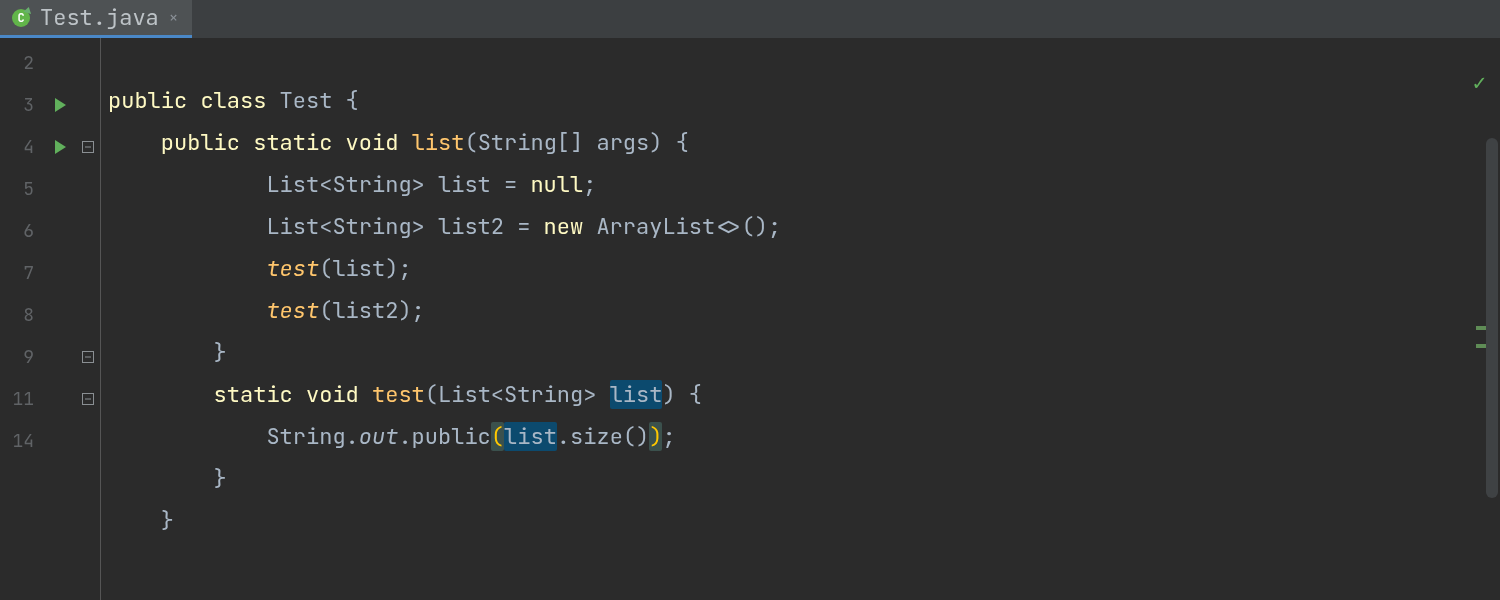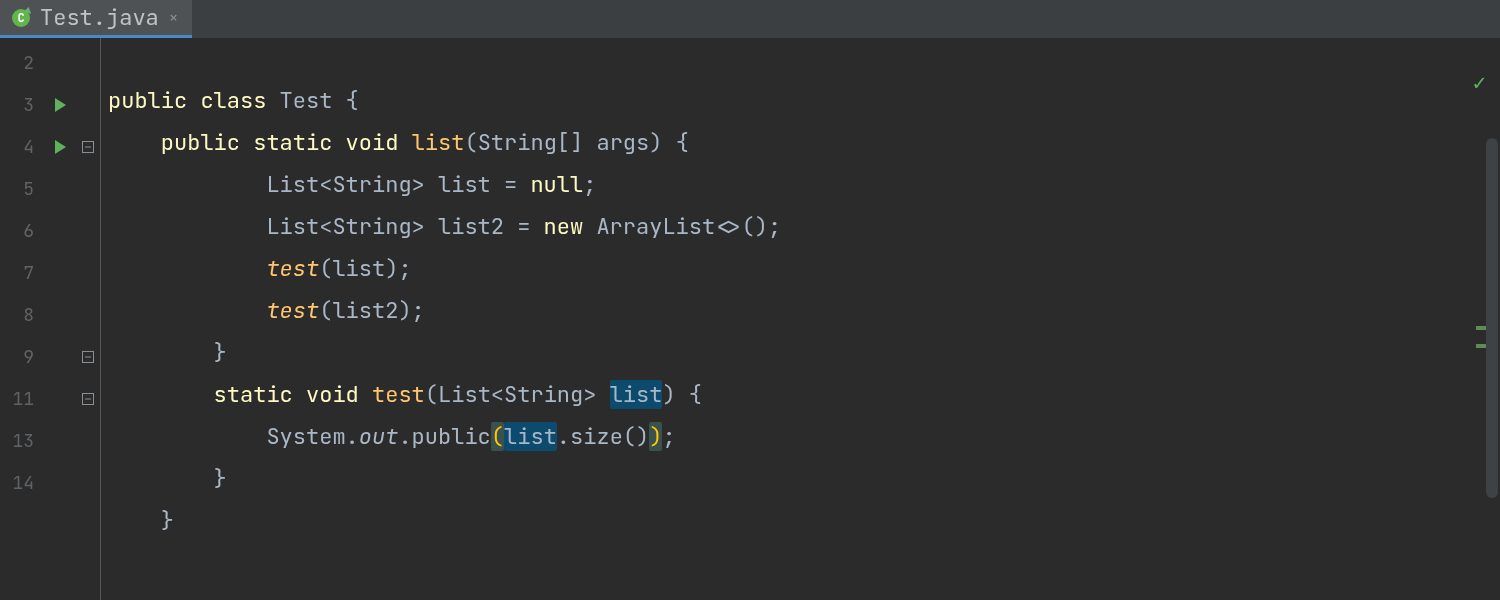--- a/index.html
+++ b/index.html
@@ -116,47 +116,40 @@
         </div>
       <div class="row">
           <div class="grow">11</div>
           <div class="icons"></div>
           <div class="foldcol">
             <div class="vline"></div>
             <div class="foldmark"></div>
           </div>
         </div>
       <div class="row">
-          <div class="grow">13</div>
-          <div class="icons"></div>
-          <div class="foldcol">
-            <div class="vline"></div>
-          </div>
-        </div>
-      <div class="row">
           <div class="grow">14</div>
           <div class="icons"></div>
           <div class="foldcol">
             <div class="vline"></div>
           </div>
         </div>
     </div>
 
     <div class="codecol">
       <div class="vline"></div>
       <div class="coderow"></div>
       <div class="coderow"><span class="kw">public class </span><span>Test {</span></div>
       <div class="coderow"><span>    </span><span class="kw">public static void </span><span class="fn">list</span><span>(String[] args) {</span></div>
       <div class="coderow"><span>            </span><span>List&lt;String&gt; list = </span><span class="kw">null</span><span>;</span></div>
       <div class="coderow"><span>            </span><span>List&lt;String&gt; list2 = </span><span class="kw">new </span><span>ArrayList&lt;&gt;();</span></div>
       <div class="coderow"><span>            </span><span class="fn it">test</span><span>(list);</span></div>
       <div class="coderow"><span>            </span><span class="fn it">test</span><span>(list2);</span></div>
       <div class="coderow"><span>        </span><span>}</span></div>
       <div class="coderow"><span>        </span><span class="kw">static void </span><span class="fn">test</span><span>(List&lt;String&gt; </span><span class="hl-var">list</span><span>) {</span></div>
-      <div class="coderow"><span>            </span><span>System.</span><span class="it">out</span><span>.public</span><span class="hl-paren">(</span><span class="hl-var">list</span><span>.size()</span><span class="hl-paren">)</span><span>;</span></div>
+      <div class="coderow"><span>            </span><span>String.</span><span class="it">out</span><span>.public</span><span class="hl-paren">(</span><span class="hl-var">list</span><span>.size()</span><span class="hl-paren">)</span><span>;</span></div>
       <div class="coderow"><span>        </span><span>}</span></div>
       <div class="coderow"><span>    </span><span>}</span></div>
       <div class="coderow"></div>
     </div>
 
     <div class="check">✓</div>
     <div class="scrolltrack"></div>
     <div class="mark" style="top:288px"></div>
     <div class="mark" style="top:306px"></div>
   </div>

